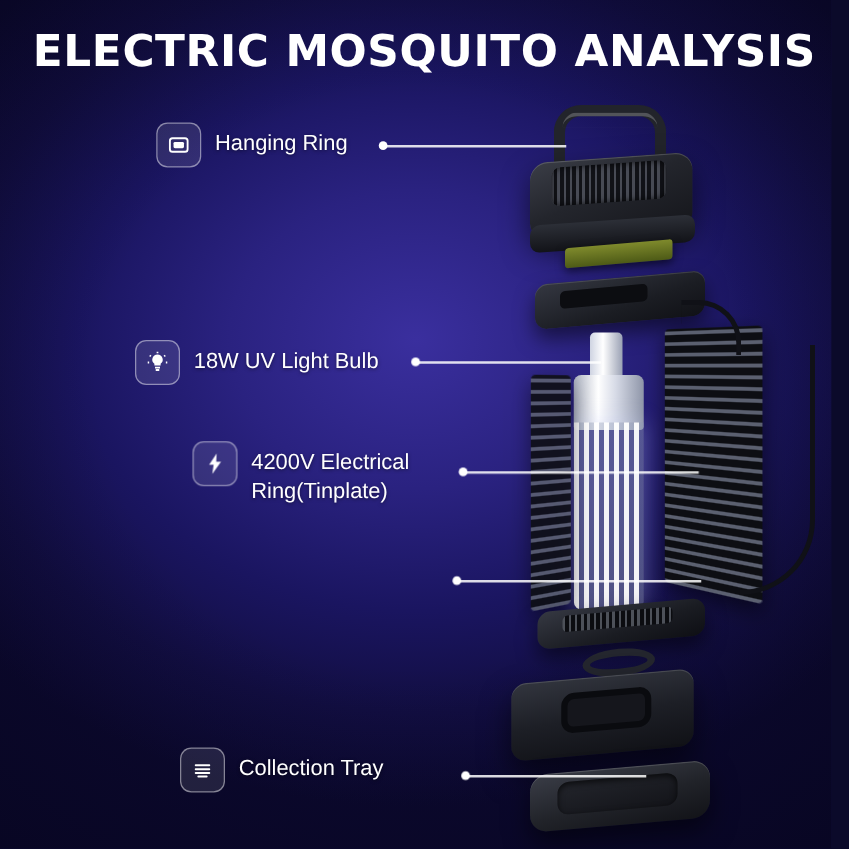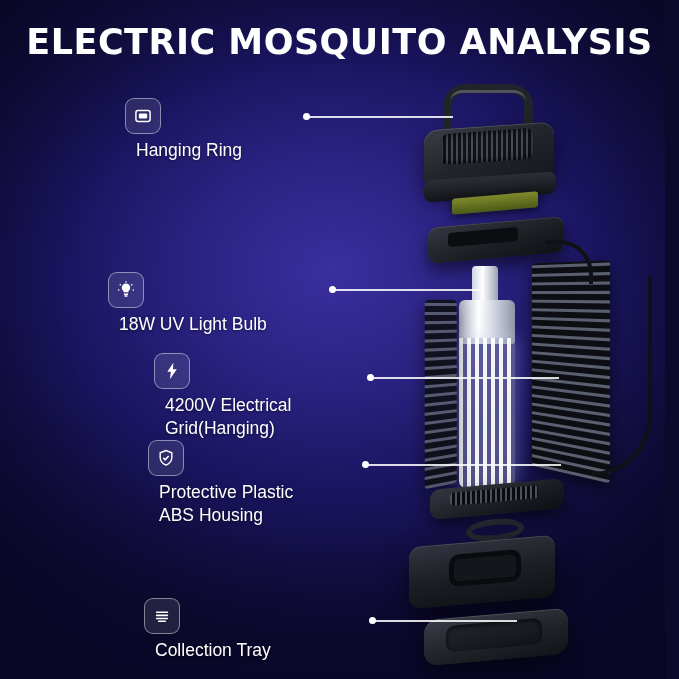--- a/index.html
+++ b/index.html
@@ -41,21 +41,20 @@
     z-index: 40;
     white-space: nowrap;
   }
 
   
   .callout {
     position: absolute;
     display: flex;
     align-items: flex-start;
     z-index: 35;
-    flex-direction: column;
   }
   .cal-icon {
     width: 36px;
     height: 36px;
     border-radius: 9px;
     background: rgba(255,255,255,0.10);
     border: 1px solid rgba(255,255,255,0.45);
     display: flex;
     align-items: center;
     justify-content: center;
@@ -370,33 +369,23 @@
     <div class="cal-text">18W UV Light Bulb</div>
   </div>
 
   <div class="callout" style="left:154px; top:353px;">
     <div class="cal-icon">
       <svg width="20" height="20" viewBox="0 0 24 24" fill="#ffffff">
         <path d="M13.6 2.2 6.4 13h4.3l-1.3 8.8L17.8 10h-4.6z"></path>
       </svg>
     </div>
     <div class="cal-text">4200V Electrical
-Grid(Hanging)</div>
-  </div>
-
-  <div class="callout" style="left:148px; top:440px;">
-    <div class="cal-icon">
-      <svg width="20" height="20" viewBox="0 0 24 24" fill="none" stroke="#ffffff" stroke-width="1.7">
-        <path d="M12 3 5 5.8v5.4c0 4.3 2.9 7.7 7 9.4 4.1-1.7 7-5.1 7-9.4V5.8z"></path>
-        <path d="M8.8 11.8l2.3 2.3 4.1-4.4" stroke-width="1.9"></path>
-      </svg>
-    </div>
-    <div class="cal-text">Protective Plastic
-ABS Housing</div>
-  </div>
+Ring(Tinplate)</div>
+  </div>
+
 
   <div class="callout" style="left:144px; top:598px;">
     <div class="cal-icon">
       <svg width="20" height="20" viewBox="0 0 24 24" fill="none" stroke="#ffffff" stroke-width="1.9" stroke-linecap="round">
         <path d="M5.5 7.5h13M5.5 11.2h13M5.5 14.9h13M8 18.2h8"></path>
       </svg>
     </div>
     <div class="cal-text">Collection Tray</div>
   </div>
 

